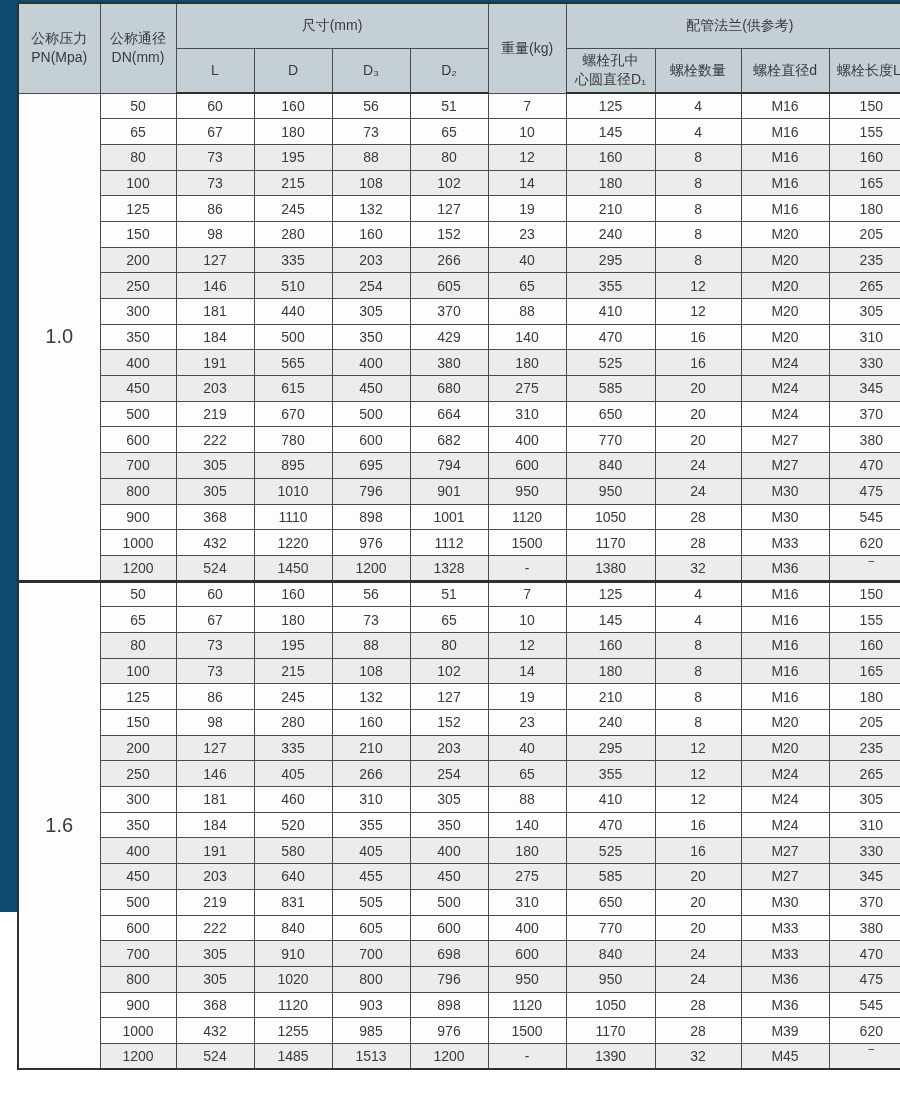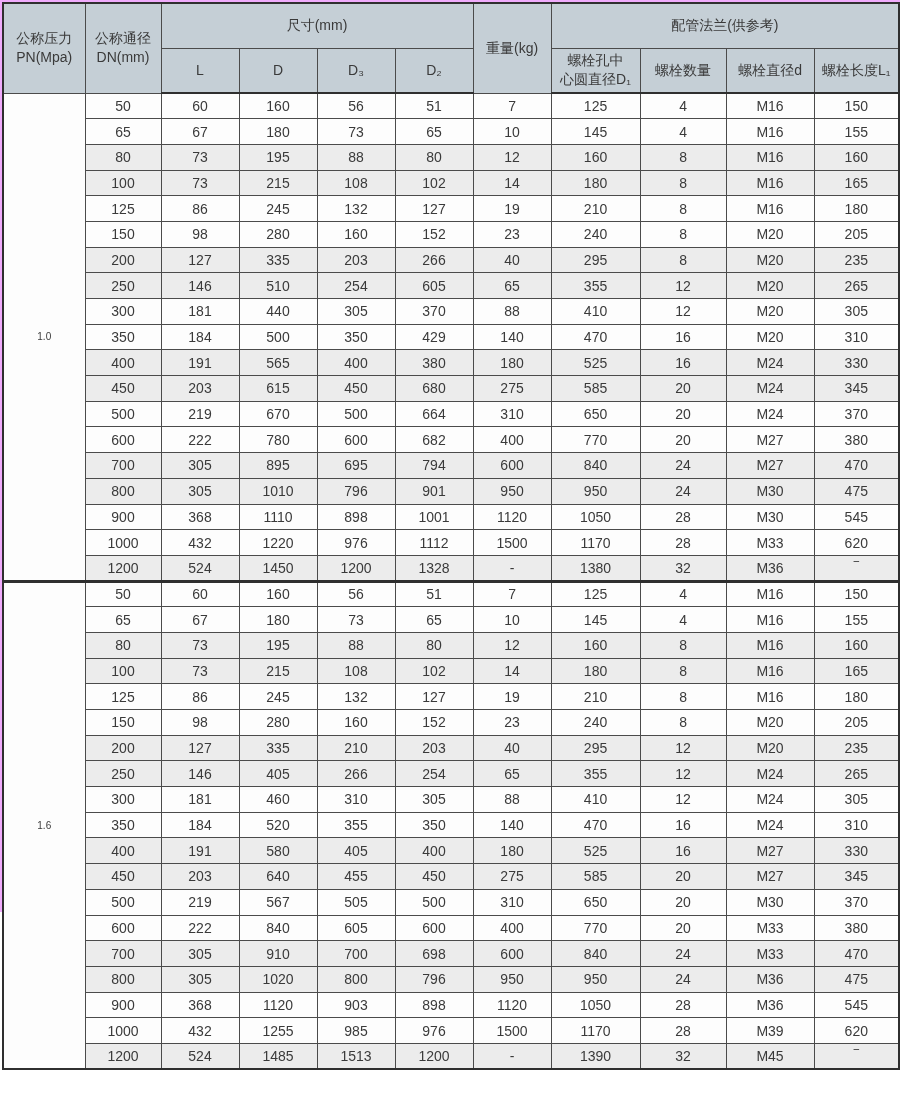--- a/index.html
+++ b/index.html
@@ -3,21 +3,21 @@
 <meta charset="utf-8">
 <style>
   * { margin: 0; padding: 0; box-sizing: border-box; }
   html, body { background: #ffffff; }
   body {
     width: 900px; height: 1110px;
     font-family: "Liberation Sans", "DejaVu Sans", sans-serif;
     color: #3a3a3a;
     overflow: hidden;
   }
-  .page { width: 900px; height: 912px; padding: 2px 2px 3px 2px; background: #f0abfc; }
+  .page { width: 900px; height: 912px; padding: 2px 2px 3px 17px; background: #0c4a6e; }
   table.spec {
     width: 896px;
     border-collapse: collapse;
     table-layout: fixed;
     border: 2px solid #2f2f2f;
   }
   th, td {
     border: 1px solid #4b4b4b;
     text-align: center;
     vertical-align: middle;
@@ -30,21 +30,21 @@
     background: #c5cfd6;
     white-space: pre-line;
     line-height: 1.35;
   }
   thead tr.group-row th { height: 45px; }
   thead tr.sub-row th { height: 45px; }
   thead tr.sub-row th { border-bottom: 2px solid #2f2f2f; }
   tbody td { height: 25.7px; background: #fdfdfd; }
   tbody tr.shaded td { background: #ececec; }
   tbody tr.section-start td { border-top: 3px solid #2f2f2f; }
-  td.pn-cell { background: #fdfdfd !important; font-size: 10px; text-align: center; }
+  td.pn-cell { background: #fdfdfd !important; font-size: 20px; text-align: center; }
 </style>
 </head>
 <body>
 
 <div class="page">
   <table class="spec">
     <colgroup>
       <col style="width:82px">
         <col style="width:76px">
       <col style="width:78px">
@@ -450,21 +450,21 @@
           <td>450</td>
           <td>275</td>
           <td>585</td>
           <td>20</td>
           <td>M27</td>
           <td>345</td>
         </tr>
         <tr>
           <td>500</td>
           <td>219</td>
-          <td>567</td>
+          <td>831</td>
           <td>505</td>
           <td>500</td>
           <td>310</td>
           <td>650</td>
           <td>20</td>
           <td>M30</td>
           <td>370</td>
         </tr>
         <tr>
           <td>600</td>

